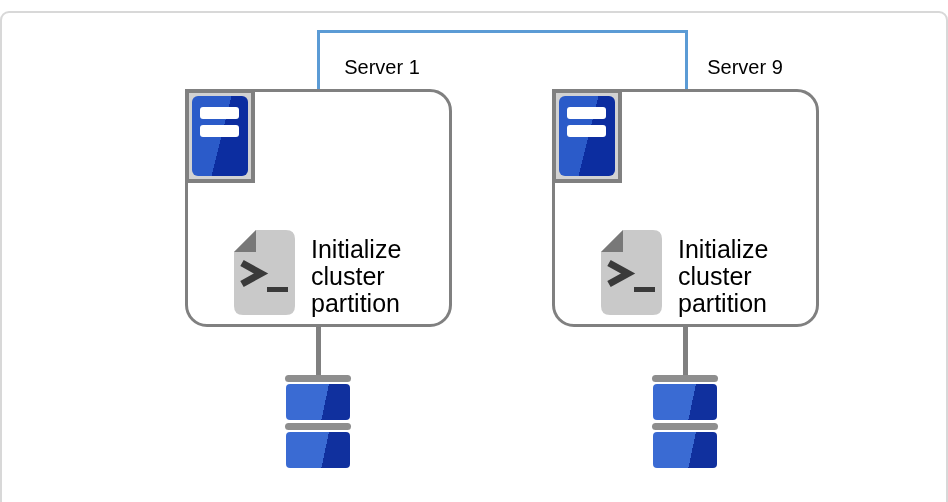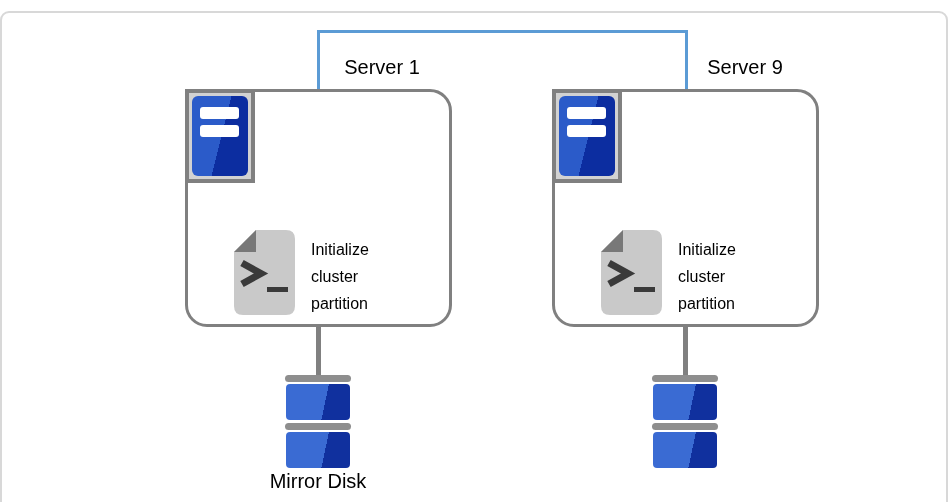--- a/index.html
+++ b/index.html
@@ -54,21 +54,21 @@
 
   
   .script-icon { position:absolute; left:49px; top:141px; }
   .script-icon .doc   { fill:var(--doc-gray,#c9c9c9); }
   .script-icon .fold  { fill:var(--doc-fold-gray,#787878); }
   .script-icon .glyph { stroke:var(--doc-glyph,#3a3a3a); fill:none; stroke-width:7; }
   .script-icon .uscr  { fill:var(--doc-glyph,#3a3a3a); }
 
   .task-text {
     position:absolute; left:126px; top:147px;
-    font-size:16px; line-height:27px; white-space:pre-line; color:var(--text,#000);
+    font-size:25px; line-height:27px; white-space:pre-line; color:var(--text,#000);
   }
 
   .gray-link {
     position:absolute; left:131px; top:238px; width:5px; height:48px;
     background:var(--gray-link,#808080);
   }
 
   
   .disk { position:absolute; left:100px; top:286px; width:66px; height:94px; }
   .disk .dbar {
@@ -154,15 +154,14 @@
     <div class="gray-link"></div>
 
     <div class="disk">
       <div class="dbar dbar-top"></div>
       <div class="dblue dblue-1"></div>
       <div class="dbar dbar-mid"></div>
       <div class="dblue dblue-2"></div>
     </div>
   </div>
 
-  <div class="mirror-label">Mirror Disk</div>
 
 </div>
 
 </body></html>

